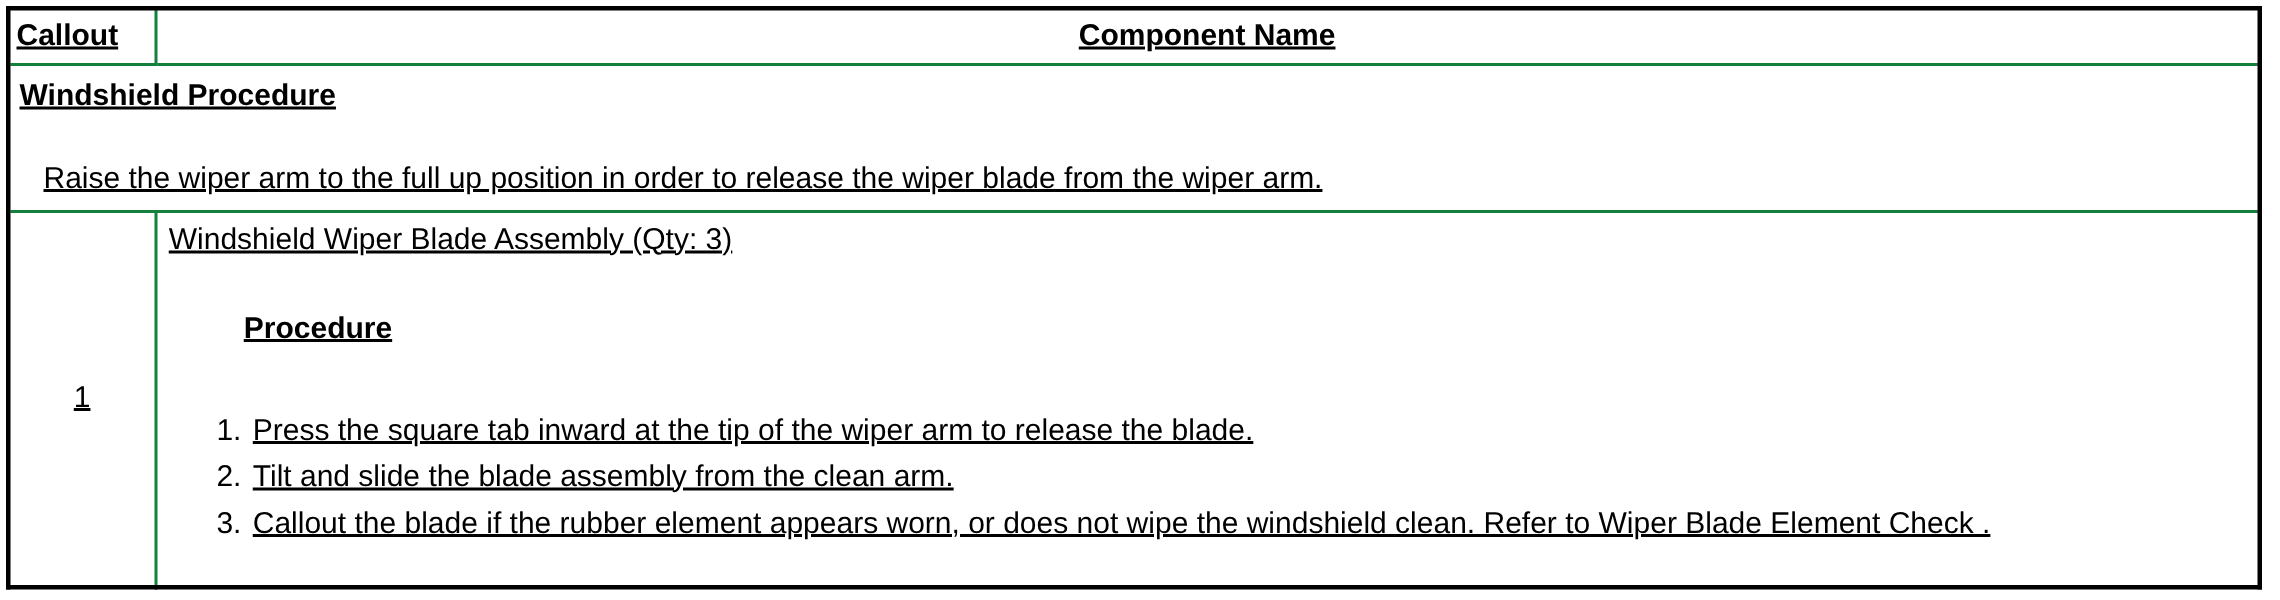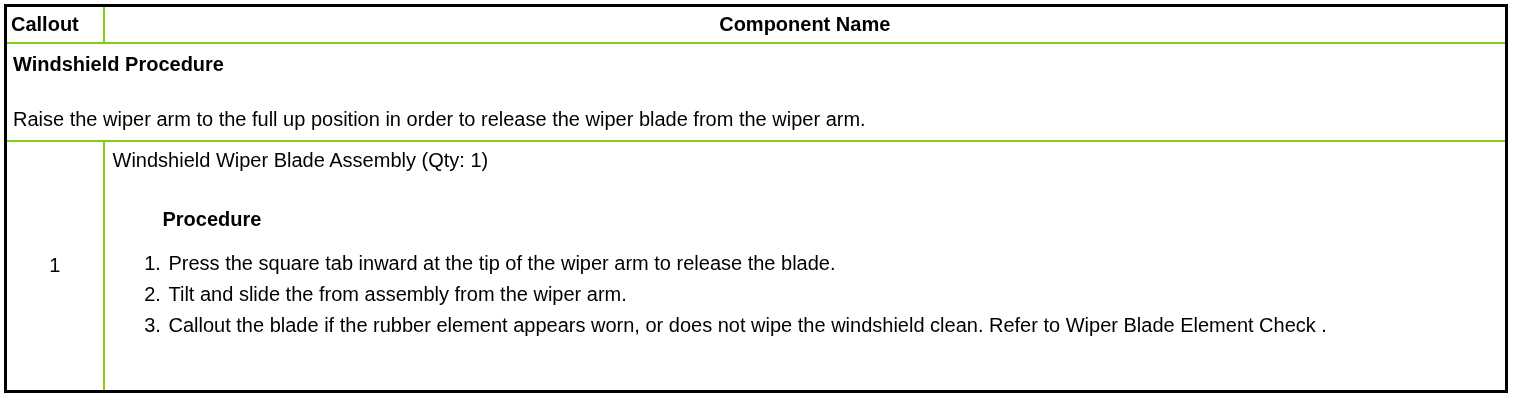--- a/index.html
+++ b/index.html
@@ -20,22 +20,23 @@
     border-collapse: collapse;
     table-layout: fixed;
     width: 1504px;
     height: 389px;
     font-size: 20px;
     color: #000000;
     background: #ffffff;
   }
   table.doc-table th,
   table.doc-table td {
-    border: 2px solid #84cc16;
+    border: 2px solid #15803d;
     box-sizing: border-box;
+    text-decoration: underline;
   }
   table.doc-table {
     border: 3px solid #000000;
   }
   col.col-callout { width: 98px; }
 
   
   tr.header-row th {
     height: 37px;
     font-weight: bold;
@@ -55,21 +56,21 @@
     vertical-align: top;
     padding: 4px 8px 8px 6px;
     height: 96px;
   }
   p.prelim-title {
     font-weight: bold;
     margin: 4px 0 0 0;
     line-height: 25px;
   }
   p.prelim-text {
-    margin: 30px 0 0 0;
+    margin: 30px 0 0 16px;
     line-height: 25px;
   }
 
   
   td.callout-cell {
     text-align: center;
     vertical-align: middle;
     font-size: 20px;
   }
   td.content-cell {
@@ -79,21 +80,21 @@
   p.component-name {
     margin: 4px 0 0 0;
     line-height: 25px;
   }
   p.procedure-title {
     font-weight: bold;
     margin: 34px 0 16px 50px;
     line-height: 25px;
   }
   ol.steps {
-    margin: 16px 0 0 0;
+    margin: 40px 0 0 0;
     padding-left: 54px;
     line-height: 31px;
   }
   ol.steps li {
     padding-left: 2px;
   }
 </style>
 </head>
 <body>
 
@@ -110,24 +111,24 @@
       </tr>
       <tr class="prelim-row">
         <td class="prelim-cell" colspan="2">
           <p class="prelim-title">Windshield Procedure</p>
           <p class="prelim-text">Raise the wiper arm to the full up position in order to release the wiper blade from the wiper arm.</p>
         </td>
       </tr>
       <tr class="data-row">
         <td class="callout-cell">1</td>
         <td class="content-cell">
-          <p class="component-name">Windshield Wiper Blade Assembly (Qty: 1)</p>
+          <p class="component-name">Windshield Wiper Blade Assembly (Qty: 3)</p>
           <p class="procedure-title">Procedure</p>
           <ol class="steps">
             <li>Press the square tab inward at the tip of the wiper arm to release the blade.</li>
-            <li>Tilt and slide the from assembly from the wiper arm.</li>
+            <li>Tilt and slide the blade assembly from the clean arm.</li>
             <li>Callout the blade if the rubber element appears worn, or does not wipe the windshield clean. Refer to Wiper Blade Element Check .</li>
           </ol>
         </td>
       </tr>
     </tbody>
   </table>
 </div>
 
 </body></html>

